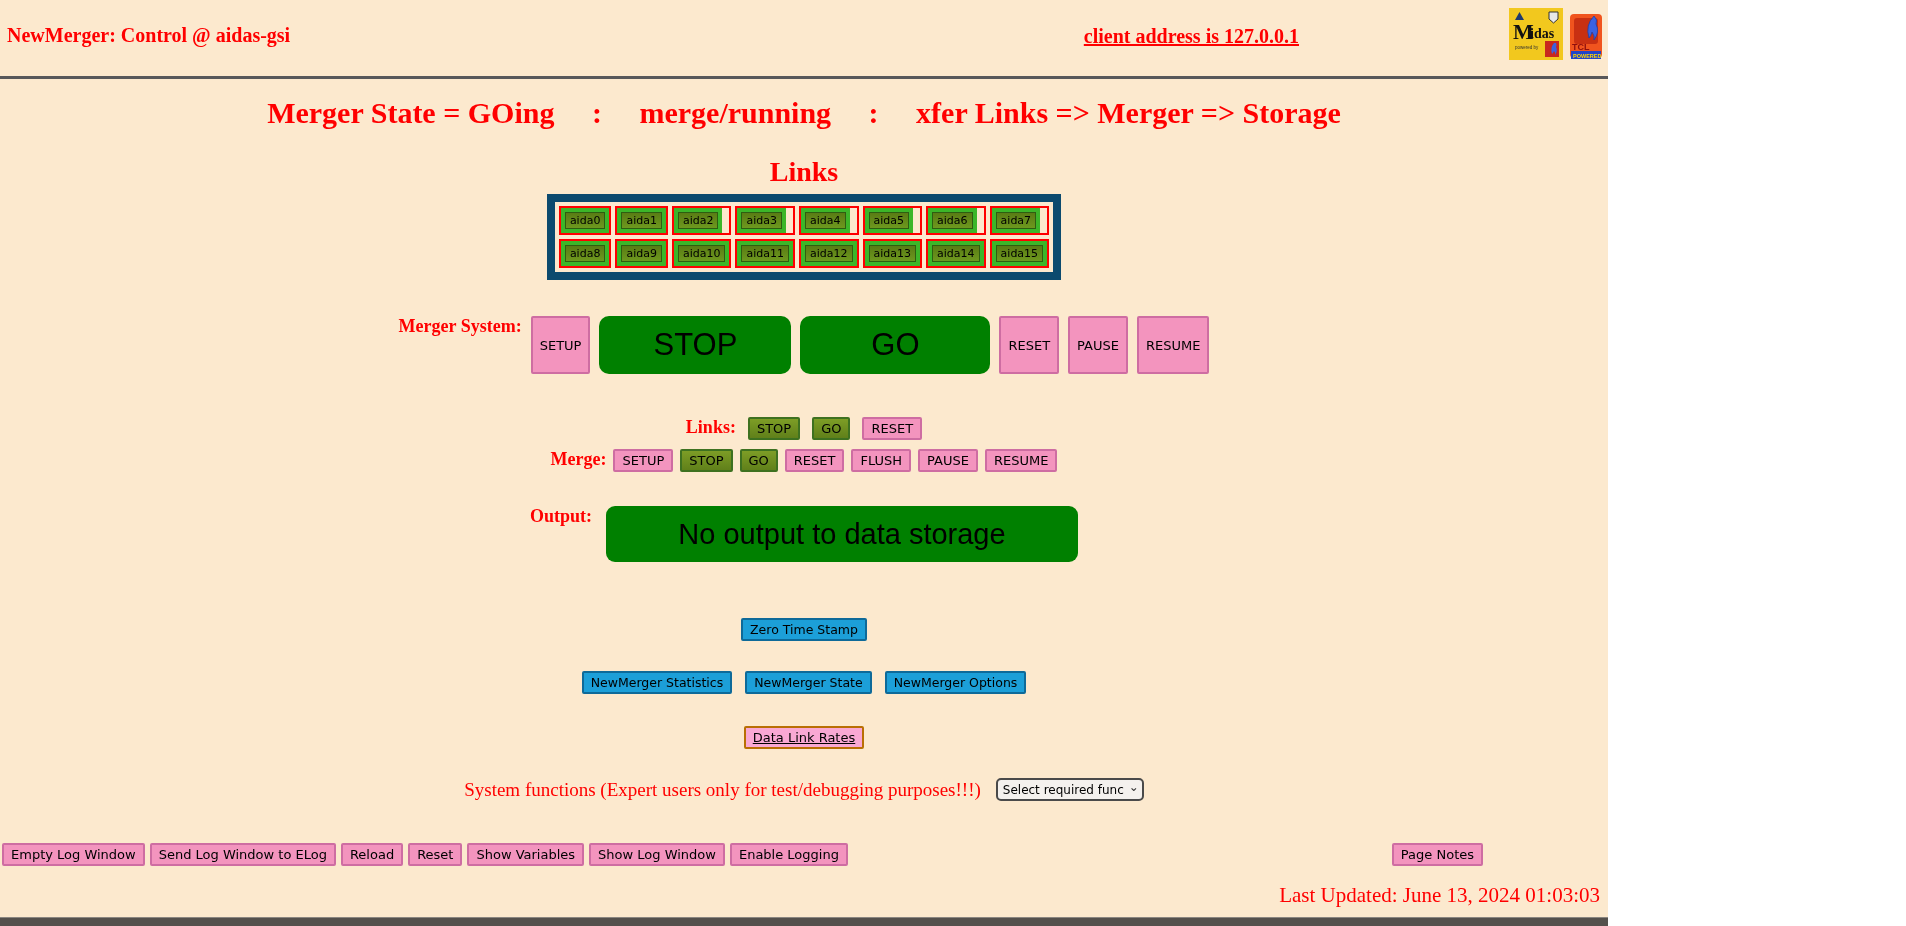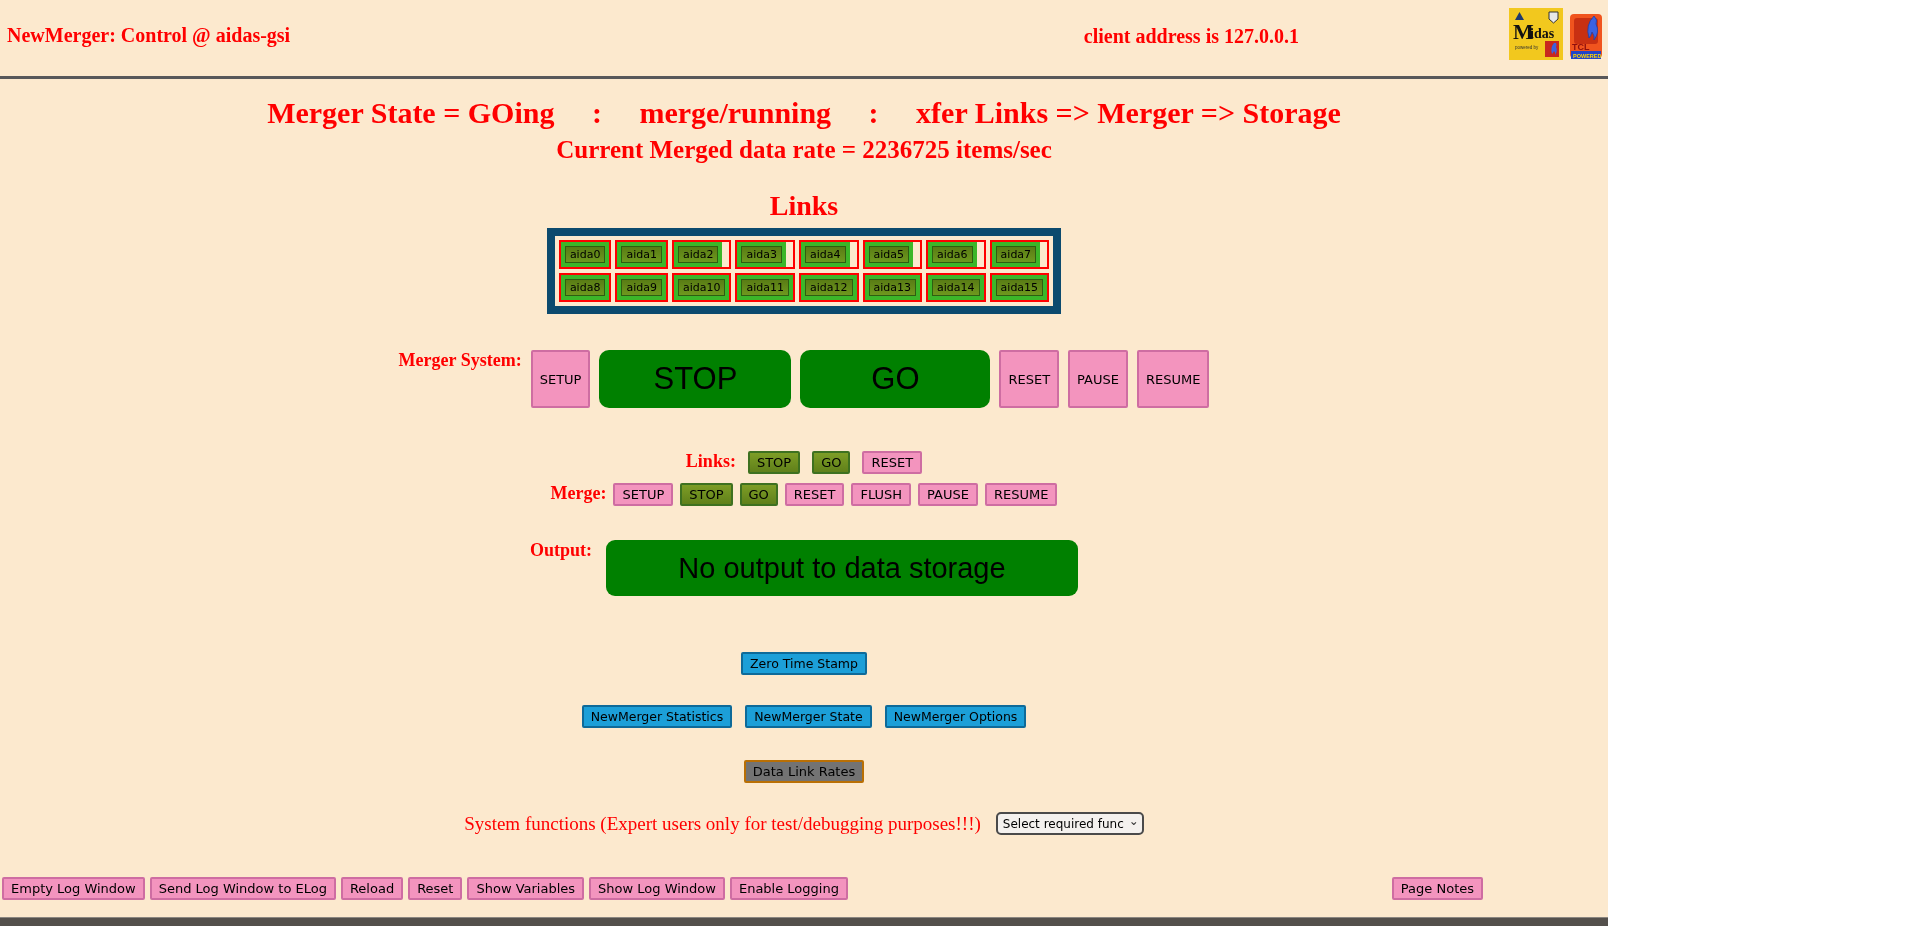--- a/index.html
+++ b/index.html
@@ -13,21 +13,21 @@
   
   .header{position:relative;height:76px;}
   .page-title{
     position:absolute;left:7px;top:24px;
     color:#FF0000;font-family:"Liberation Serif", serif;
     font-weight:bold;font-size:20px;white-space:pre;
   }
   .client-address{
     position:absolute;right:309px;top:25px;
     color:#FF0000;font-family:"Liberation Serif", serif;
-    font-weight:bold;font-size:20px;white-space:pre;
+    font-weight:bold;font-size:20px;white-space:pre;text-decoration:underline;
   }
   .logos{position:absolute;right:4px;top:8px;display:flex;gap:5px;align-items:flex-start;}
   .hr-line{height:3px;background:#58585A;width:100%;}
   
   .center{text-align:center;}
   .state-line{
     margin:17px 0 0 0;color:#FF0000;
     font-family:"Liberation Serif", serif;font-weight:bold;
     font-size:30px;white-space:pre;
   }
@@ -67,21 +67,21 @@
   .merge-ctl-row{margin-top:9px;gap:7px;}
   .output-row{margin-top:34px;gap:14px;}
   .btn-sm{
     font-family:"DejaVu Sans", sans-serif;font-size:13px;color:#000;
     padding:2px 7px;border-style:solid;border-width:2px;
     border-radius:2px;cursor:pointer;white-space:nowrap;
   }
   .pink{background:#F394BE;border-color:#CE6DA2;}
   .green-sm{background:linear-gradient(#7D9D26,#60801A);border-color:#3E7120;}
   .blue{background:#1C9FD8;border-color:#0E6A99;font-size:12.5px;margin-top:21px;}
-  .orange{background:#737373;border-color:#B96F04;}
+  .orange{background:#f9a8d4;border-color:#B96F04;text-decoration:underline;}
   .big-green{
     background:#008000;border:none;border-radius:10px;
     color:#000;font-family:"Liberation Sans", sans-serif;
     cursor:pointer;
   }
   .big-stop{width:192px;height:58px;font-size:31px;}
   .big-go{width:190px;height:58px;font-size:31px;}
   .big-output{width:472px;height:56px;font-size:29px;border-radius:9px;}
   
   .zts-row{margin-top:35px;}
@@ -145,21 +145,20 @@
         <path d="M26 4 q-9 9 -5 22 q2 -2 3 -6 q3 4 2 8 q6 -8 2 -16 q2 -4 -2 -8 Z" fill="#3A62E0" stroke="#1F3FA8" stroke-width="0.8"></path>
         <text x="4" y="38" font-family="Liberation Sans, sans-serif" font-weight="bold" font-size="9" fill="#8E0E0E">TCL</text>
         <rect x="3" y="39" width="30" height="8" fill="#2244C8"></rect>
         <text x="5" y="45.5" font-family="Liberation Sans, sans-serif" font-weight="bold" font-size="5.5" fill="#FFD700">POWERED</text>
       </svg>
     </div>
   </div>
   <div class="hr-line"></div>
 
   <div class="center state-line">Merger State = GOing     :     merge/running     :     xfer Links =&gt; Merger =&gt; Storage</div>
-  <div class="center data-line2">Current Merged data rate = 2236725 items/sec</div>
 
   <div class="center links-heading">Links</div>
   <div class="center links-table-wrap">
     <table class="links">
       <tbody>
           <tr>
         <td class="aida-cell">
               <button class="aida-btn">aida0</button>
             </td>
         <td class="aida-cell">

